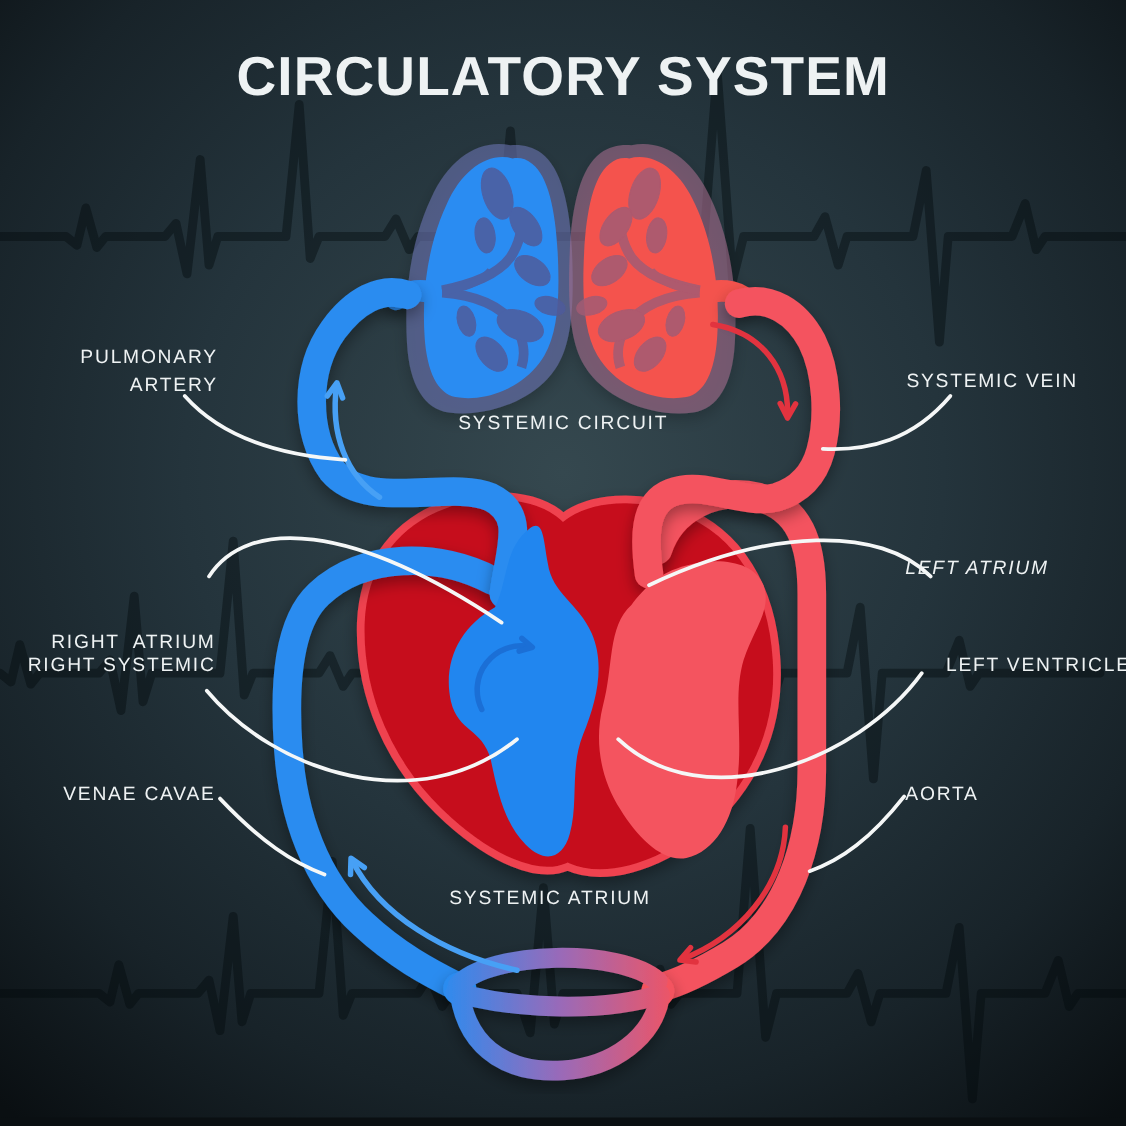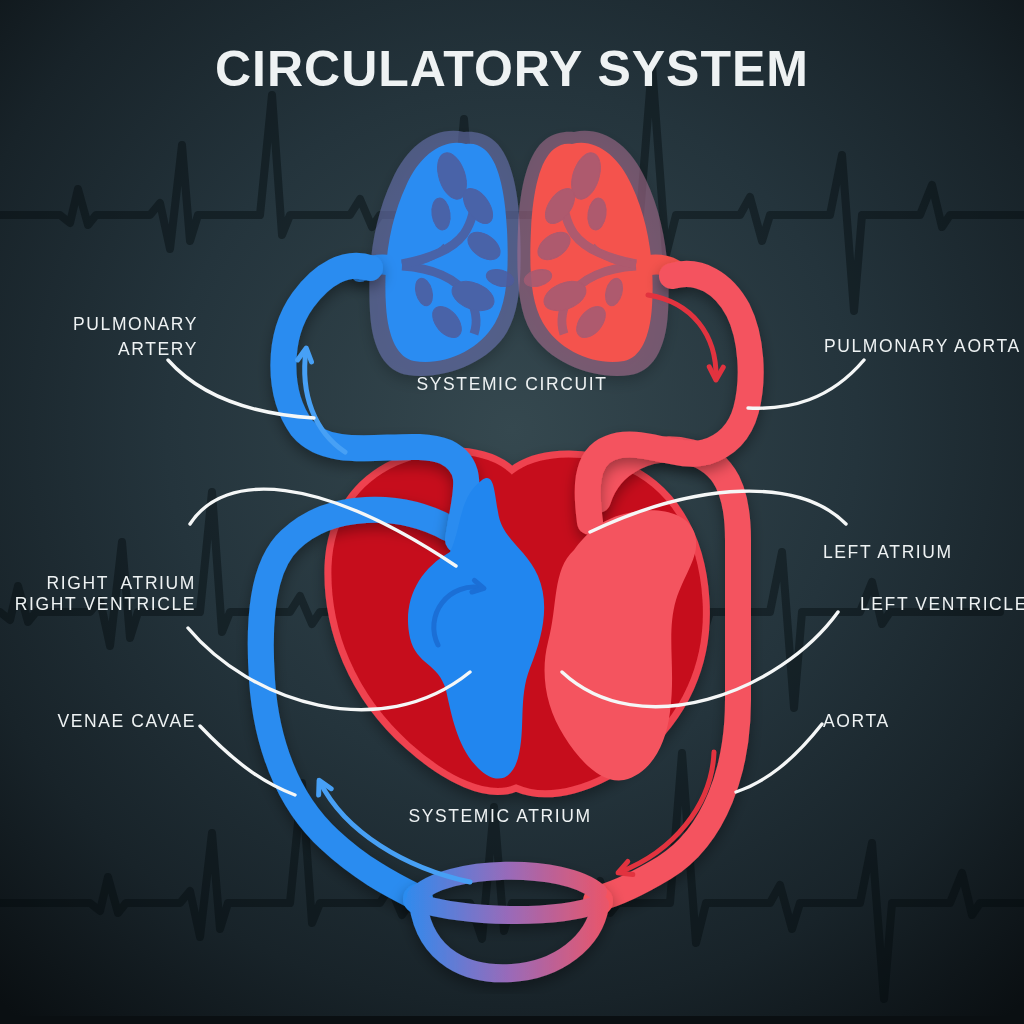--- a/index.html
+++ b/index.html
@@ -9,21 +9,21 @@
   
   .title{position:absolute;top:40px;left:0;width:1024px;text-align:center;
          color:var(--text,#eef2f3);font-size:50px;font-weight:800;letter-spacing:1px;}
   .lbl{position:absolute;color:var(--text,#eef2f3);font-size:17.5px;font-weight:500;
        letter-spacing:1.6px;white-space:pre;line-height:1.45;}
   .lbl.right{text-align:right;}
   .lbl-pa{left:60px;top:312px;width:138px;white-space:normal;text-align:right;}
   .lbl-pv{left:824px;top:334px;}
   .lbl-pc{left:0;top:372px;width:1024px;text-align:center;}
   .lbl-ra{left:0;top:530px;width:196px;margin-top:41px;}
-  .lbl-la{left:823px;top:540px;}
+  .lbl-la{left:823px;top:504px;font-style:italic;}
   .lbl-rv{left:0;top:592px;width:196px;}
   .lbl-lv{left:860px;top:592px;text-align:right;}
   .lbl-vc{left:0;top:709px;width:196px;}
   .lbl-ao{left:823px;top:709px;}
   .lbl-sc{left:0;top:804px;width:1000px;text-align:center;}
   
   .st-blue{stroke:var(--vessel_blue,#2b8cf0);}
   .st-red{stroke:var(--vessel_red,#f4535f);}
   .st-ablue{stroke:var(--arrow_blue,#47a0f5);}
   .st-ared{stroke:var(--arrow_red,#e2333f);}
@@ -156,22 +156,22 @@
       <path class="pointer" d="M846,524 C800,478 700,480 590,532"></path>
       <path class="pointer" d="M188,628 C250,702 380,745 470,672"></path>
       <path class="pointer" d="M838,612 C780,692 640,745 562,672"></path>
       <path class="pointer" d="M200,726 C238,766 266,784 295,795"></path>
       <path class="pointer" d="M822,724 C792,762 765,782 736,792"></path>
     </g>
   </svg>
 
   <div class="title">CIRCULATORY SYSTEM</div>
   <div class="lbl lbl-pa right">PULMONARY ARTERY</div>
-  <div class="lbl lbl-pv">PULMONARY AORTA</div>
+  <div class="lbl lbl-pv">SYSTEMIC VEIN</div>
   <div class="lbl lbl-pc">SYSTEMIC CIRCUIT</div>
   <div class="lbl lbl-ra right">RIGHT  ATRIUM</div>
   <div class="lbl lbl-la">LEFT ATRIUM</div>
-  <div class="lbl lbl-rv right">RIGHT VENTRICLE</div>
+  <div class="lbl lbl-rv right">RIGHT SYSTEMIC</div>
   <div class="lbl lbl-lv">LEFT VENTRICLE</div>
   <div class="lbl lbl-vc right">VENAE CAVAE</div>
   <div class="lbl lbl-ao">AORTA</div>
   <div class="lbl lbl-sc">SYSTEMIC ATRIUM</div>
 </div>
 
 </body></html>

